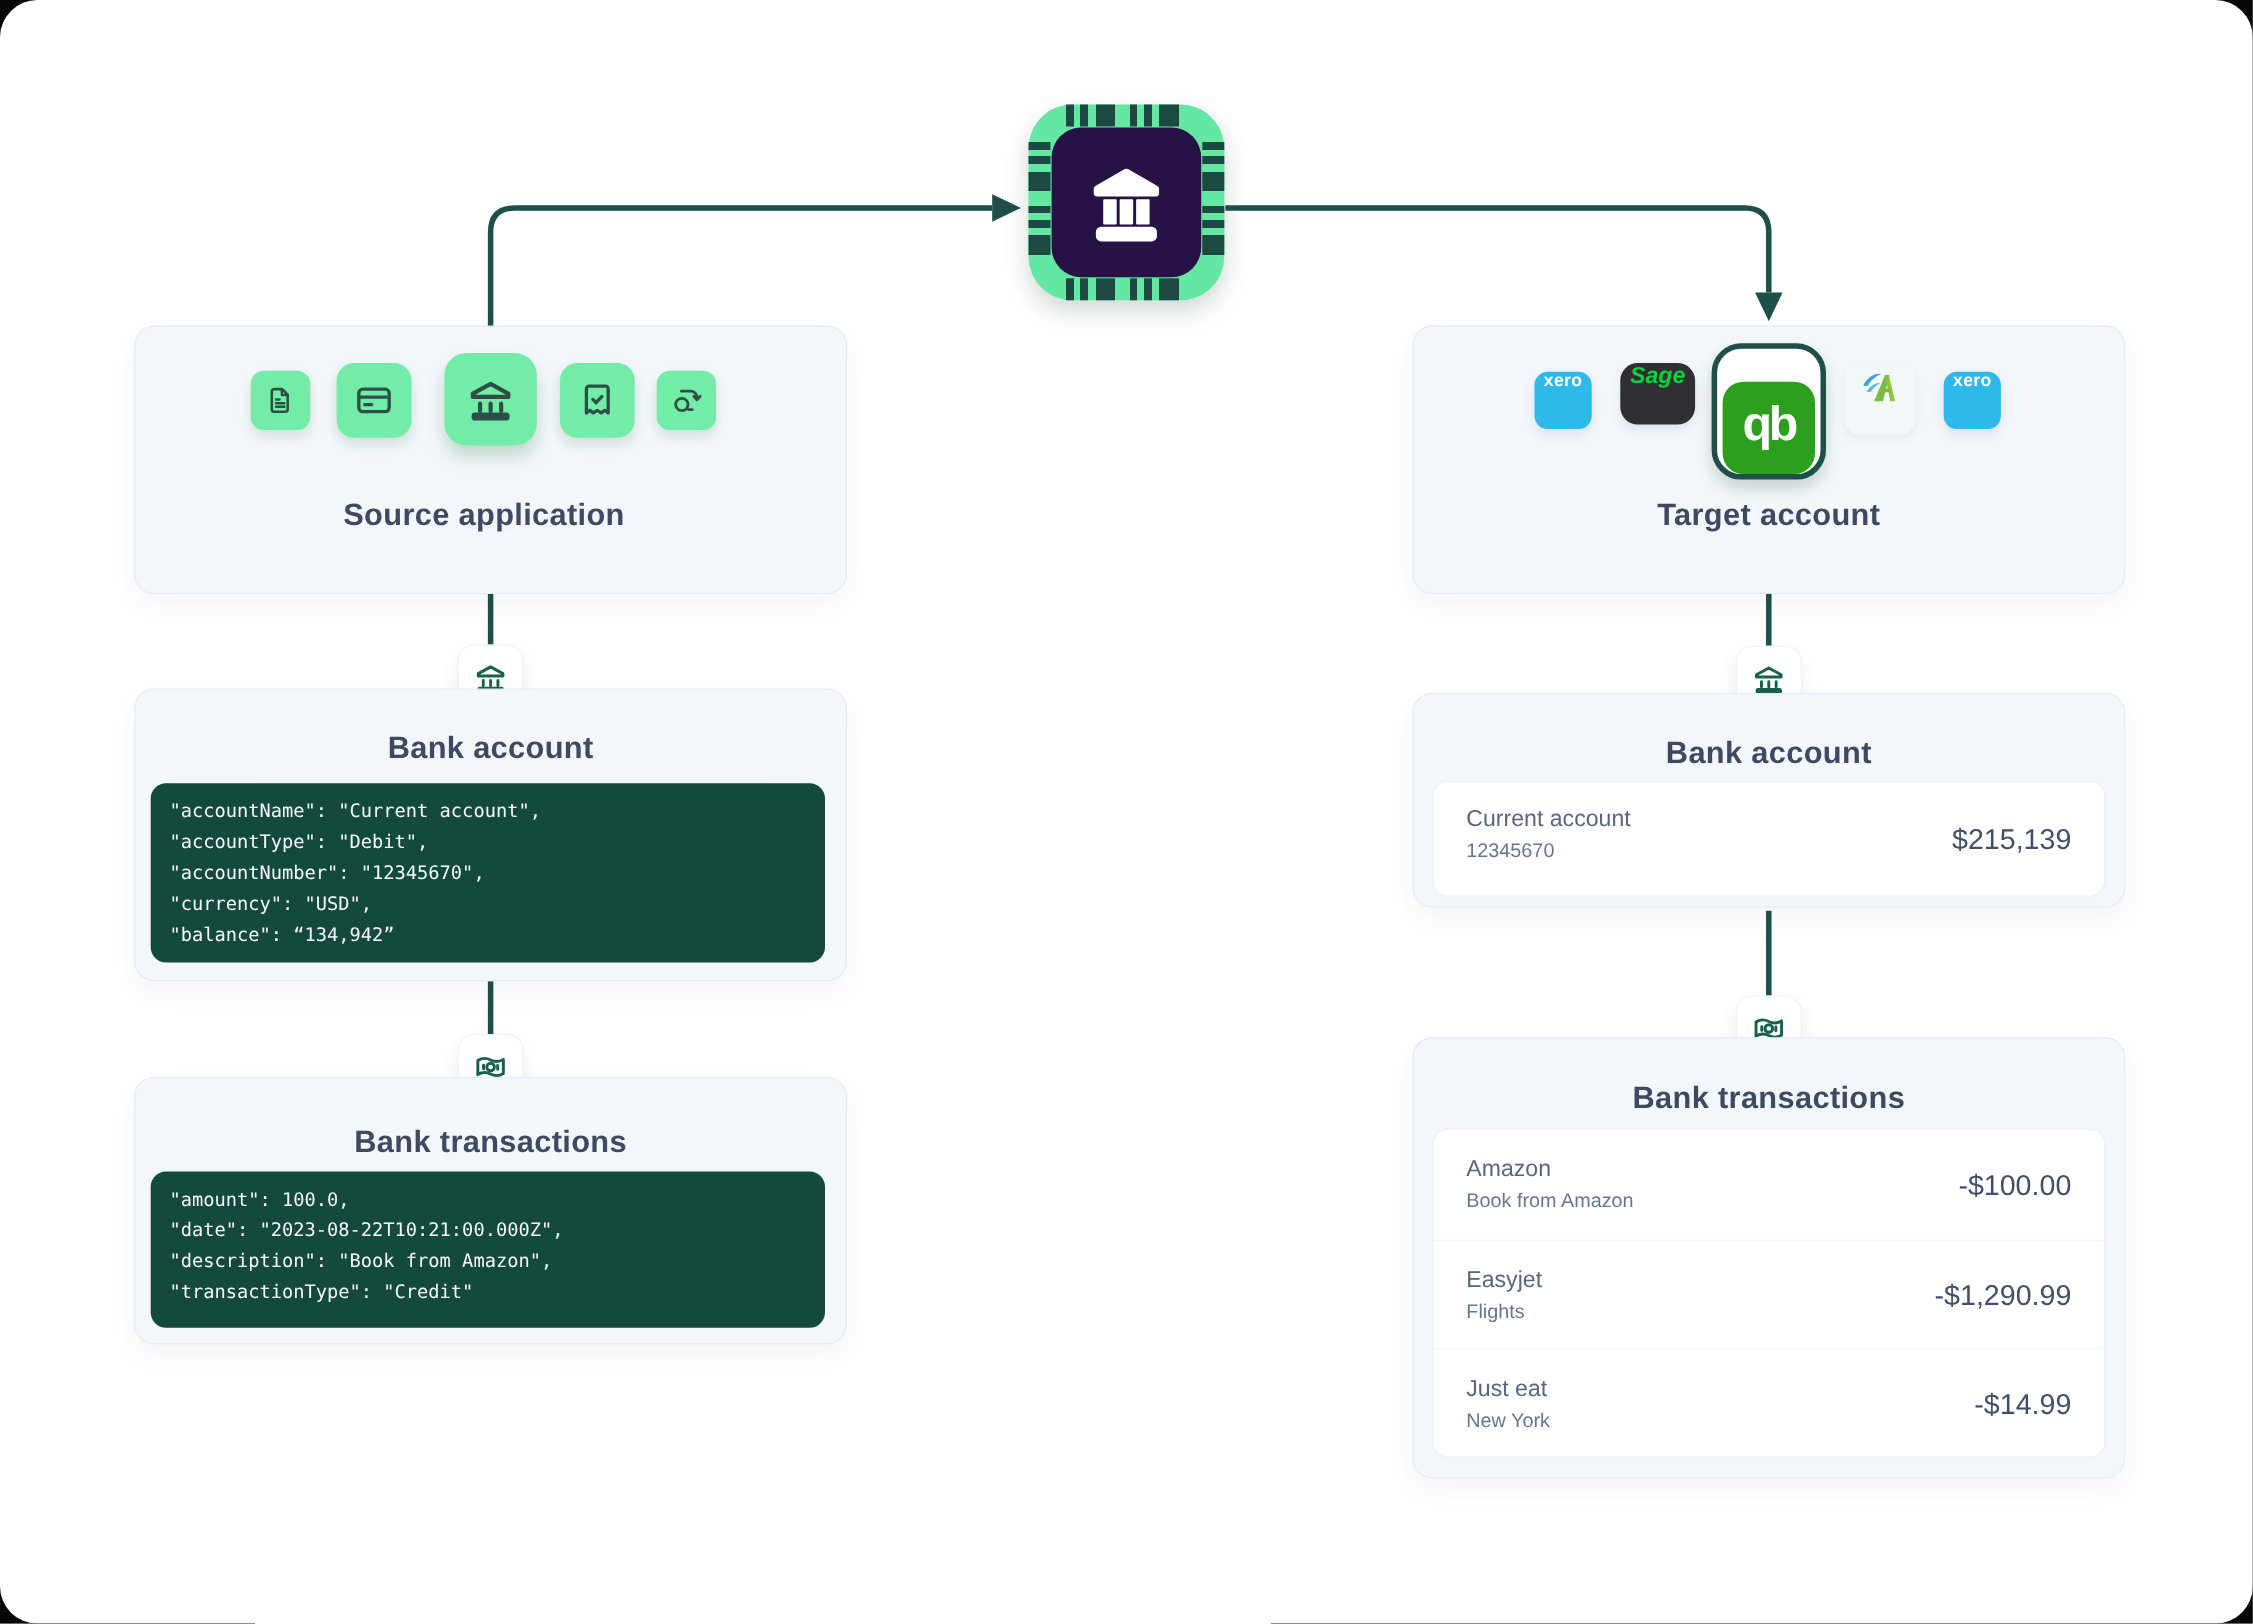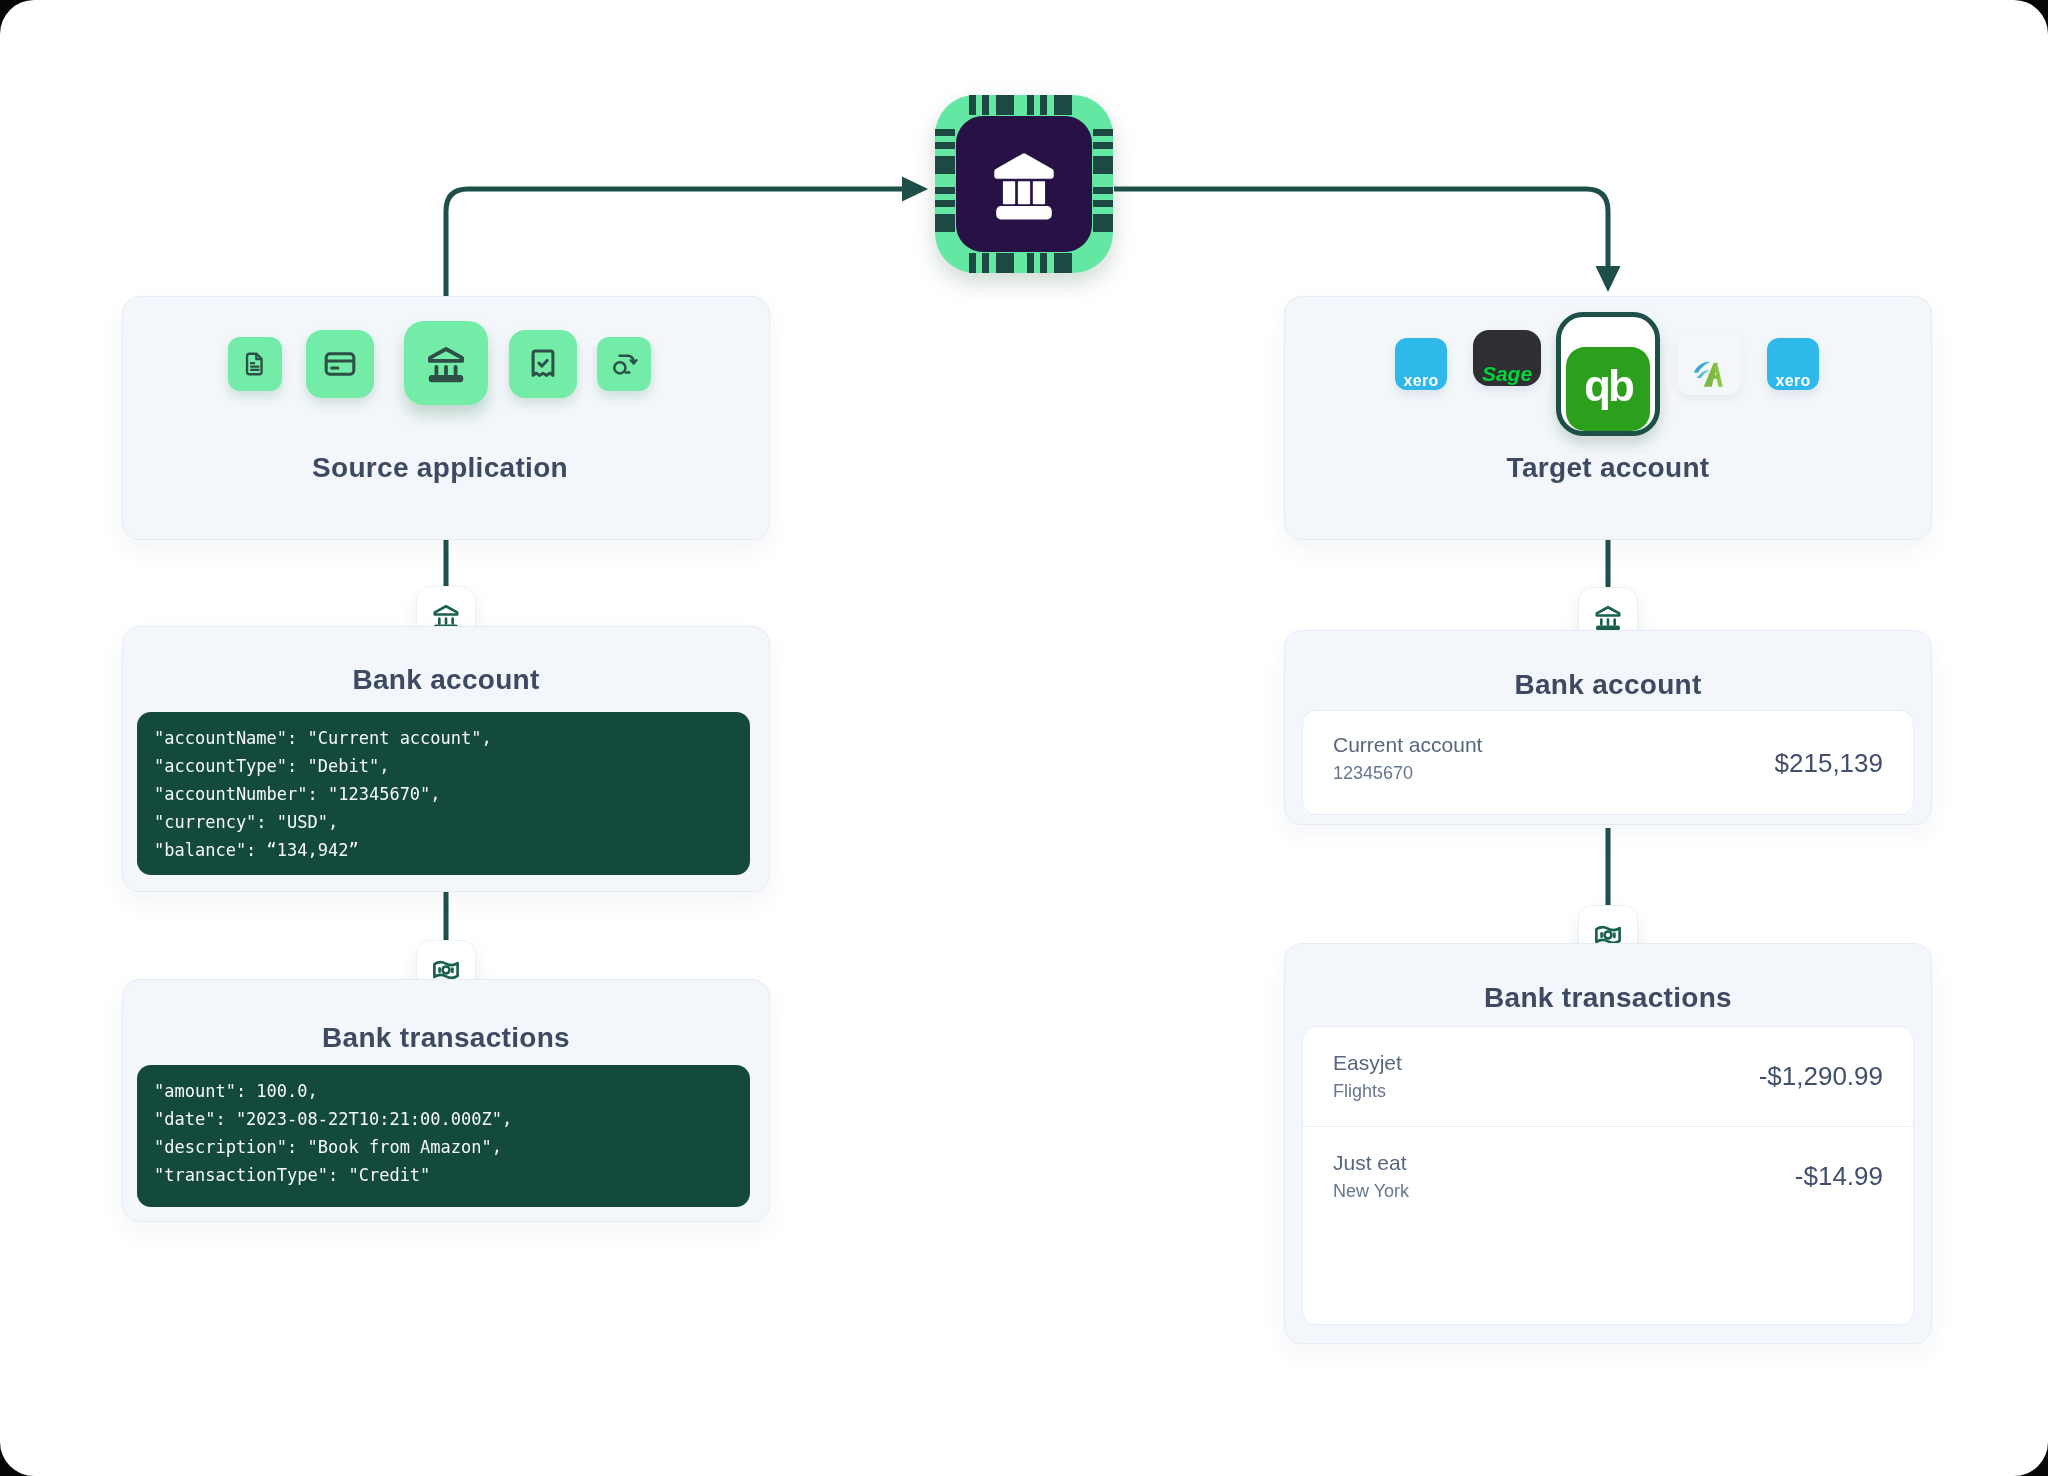--- a/index.html
+++ b/index.html
@@ -50,21 +50,21 @@
   
   .card{position:absolute;background:#fff;border:1.5px solid var(--card_border);border-radius:14px}
   .acct-name{font-size:21px;color:var(--text_slate)}
   .acct-sub{font-size:18px;color:#66768E;margin-top:6px}
   .amount{font-size:26px;color:var(--amount_slate)}
   .txn-row{position:relative;height:100px;padding:24px 30px 0 30px}
   .txn-row + .txn-row{border-top:1.5px solid #EDF2F8}
   .txn-amount{position:absolute;right:30px;top:0;height:100%;display:flex;align-items:center}
 
   
-  .app{position:absolute;display:flex;align-items:flex-end;justify-content:center;color:#fff;
+  .app{position:absolute;display:flex;align-items:flex-start;justify-content:center;color:#fff;
        box-shadow:0 5px 10px rgba(60,90,120,.12)}
   .app.xero{background:var(--xero_blue);font-weight:700;font-size:16px;letter-spacing:.3px}
   .app.sage{background:var(--sage_dark);color:var(--sage_green);font-weight:700;font-style:italic;font-size:21px}
   .qb-ring{position:absolute;width:104px;height:124px;border:5px solid var(--line_teal);border-radius:27px;
            background:#fff;display:flex;align-items:flex-end;justify-content:center;
            box-shadow:0 8px 14px rgba(50,90,70,.22)}
   .qb-tile{width:84px;height:84px;background:var(--qb_green);border-radius:19px;display:flex;
            align-items:center;justify-content:center;color:#fff;font-weight:700;font-size:44px;
            letter-spacing:-3px;padding-bottom:6px}
   .app.fa{background:#F4F7FA;box-shadow:0 4px 8px rgba(60,90,120,.08)}
@@ -243,20 +243,27 @@
   </div>
 
   <div class="badge" style="left:1578px;top:905px">
     <svg width="32" height="32" viewBox="0 0 24 24">
         <use href="#i-note"></use>
       </svg>
   </div>
   <section class="panel" style="left:1284px;top:943px;width:648px;height:401px"></section>
   <div class="panel-title" style="left:1284px;top:982px;width:648px">Bank transactions</div>
   <div class="card" style="left:1302px;top:1026px;width:612px;height:299px">
+    <div class="txn-row">
+      <div class="acct-name">Amazon</div>
+      <div class="acct-sub">Book from Amazon</div>
+      <div class="txn-amount">
+          <span class="amount">-$100.00</span>
+        </div>
+    </div>
     <div class="txn-row" style="height:99px">
       <div class="acct-name">Easyjet</div>
       <div class="acct-sub">Flights</div>
       <div class="txn-amount">
           <span class="amount">-$1,290.99</span>
         </div>
     </div>
     <div class="txn-row">
       <div class="acct-name">Just eat</div>
       <div class="acct-sub">New York</div>

